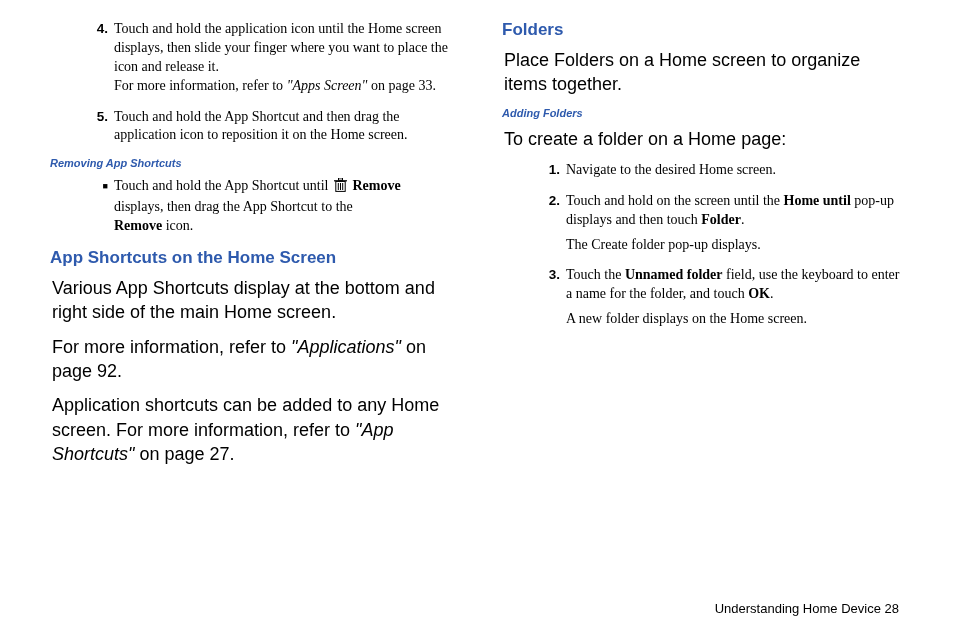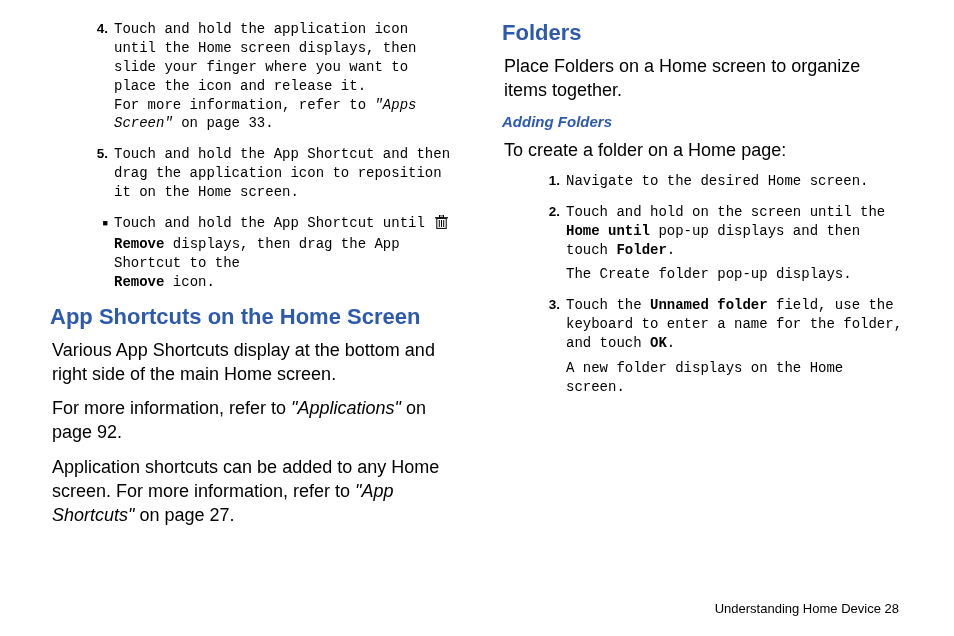--- a/index.html
+++ b/index.html
@@ -40,34 +40,34 @@
   .bullet-sq {
     min-width: 28px;
     padding-right: 6px;
     font-size: 9px;
     text-align: right;
     color:#000;
     padding-top:3px;
   }
   .item-body {
     font-size: 14px;
-    font-family: Liberation Mono, monospace;
+    font-family: Liberation Serif, serif;
   }
   .h-blue-italic {
     color: #2e5aad;
     font-weight: bold;
     font-style: italic;
-    font-size: 15px;
+    font-size: 11px;
     margin: 6px 0 8px 0;
     font-family: Arial, Helvetica, sans-serif;
   }
   .h-blue-big {
     color: #2e5aad;
     font-weight: 900;
-    font-size: 22px;
+    font-size: 17px;
     margin: 8px 0 8px 0;
     font-family: Arial, Helvetica, sans-serif;
   }
   .para {
     font-size: 18px;
     line-height: 1.35;
     margin: 0 0 10px 2px;
   }
   .ref-italic { font-style: italic; }
   .bold { font-weight: bold; }
@@ -103,20 +103,21 @@
       </div>
 
       <div class="ol-item">
         <div class="ol-num">5.</div>
         <div class="item-body">
           <span>Touch and hold the App Shortcut and then drag the application icon to reposition it on the Home screen.</span>
         </div>
       </div>
     </div>
 
+    <div class="h-blue-italic">Removing App Shortcuts</div>
 
     <div class="indent-left">
       <div class="ol-item">
         <div class="bullet-sq">■</div>
         <div class="item-body">
           <span>Touch and hold the App Shortcut until </span><span class="trash-icon"><svg width="13" height="14" viewBox="0 0 13 14">
                 <rect x="0" y="2.2" width="13" height="1.2" fill="#000"></rect>
                 <rect x="4.5" y="0" width="4" height="2.2" fill="none" stroke="#000" stroke-width="1"></rect>
                 <rect x="1.8" y="3.4" width="9.4" height="10" fill="none" stroke="#000" stroke-width="1"></rect>
                 <line x1="4.3" y1="5" x2="4.3" y2="12" stroke="#000" stroke-width="1"></line>

